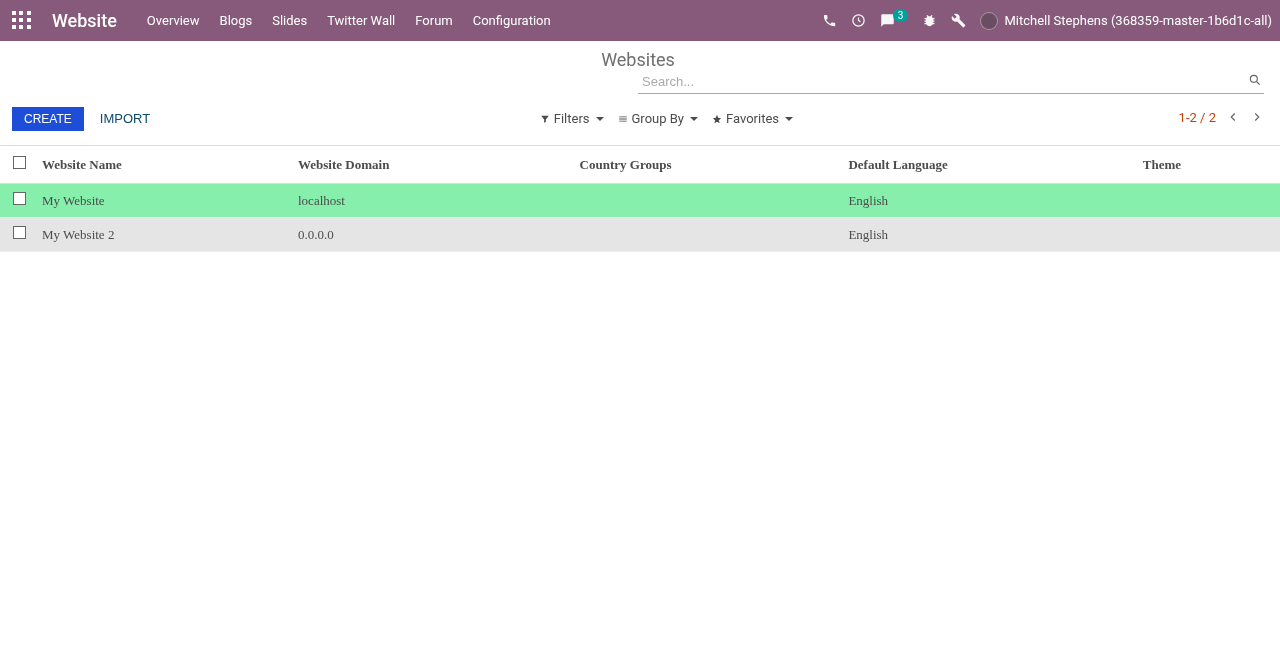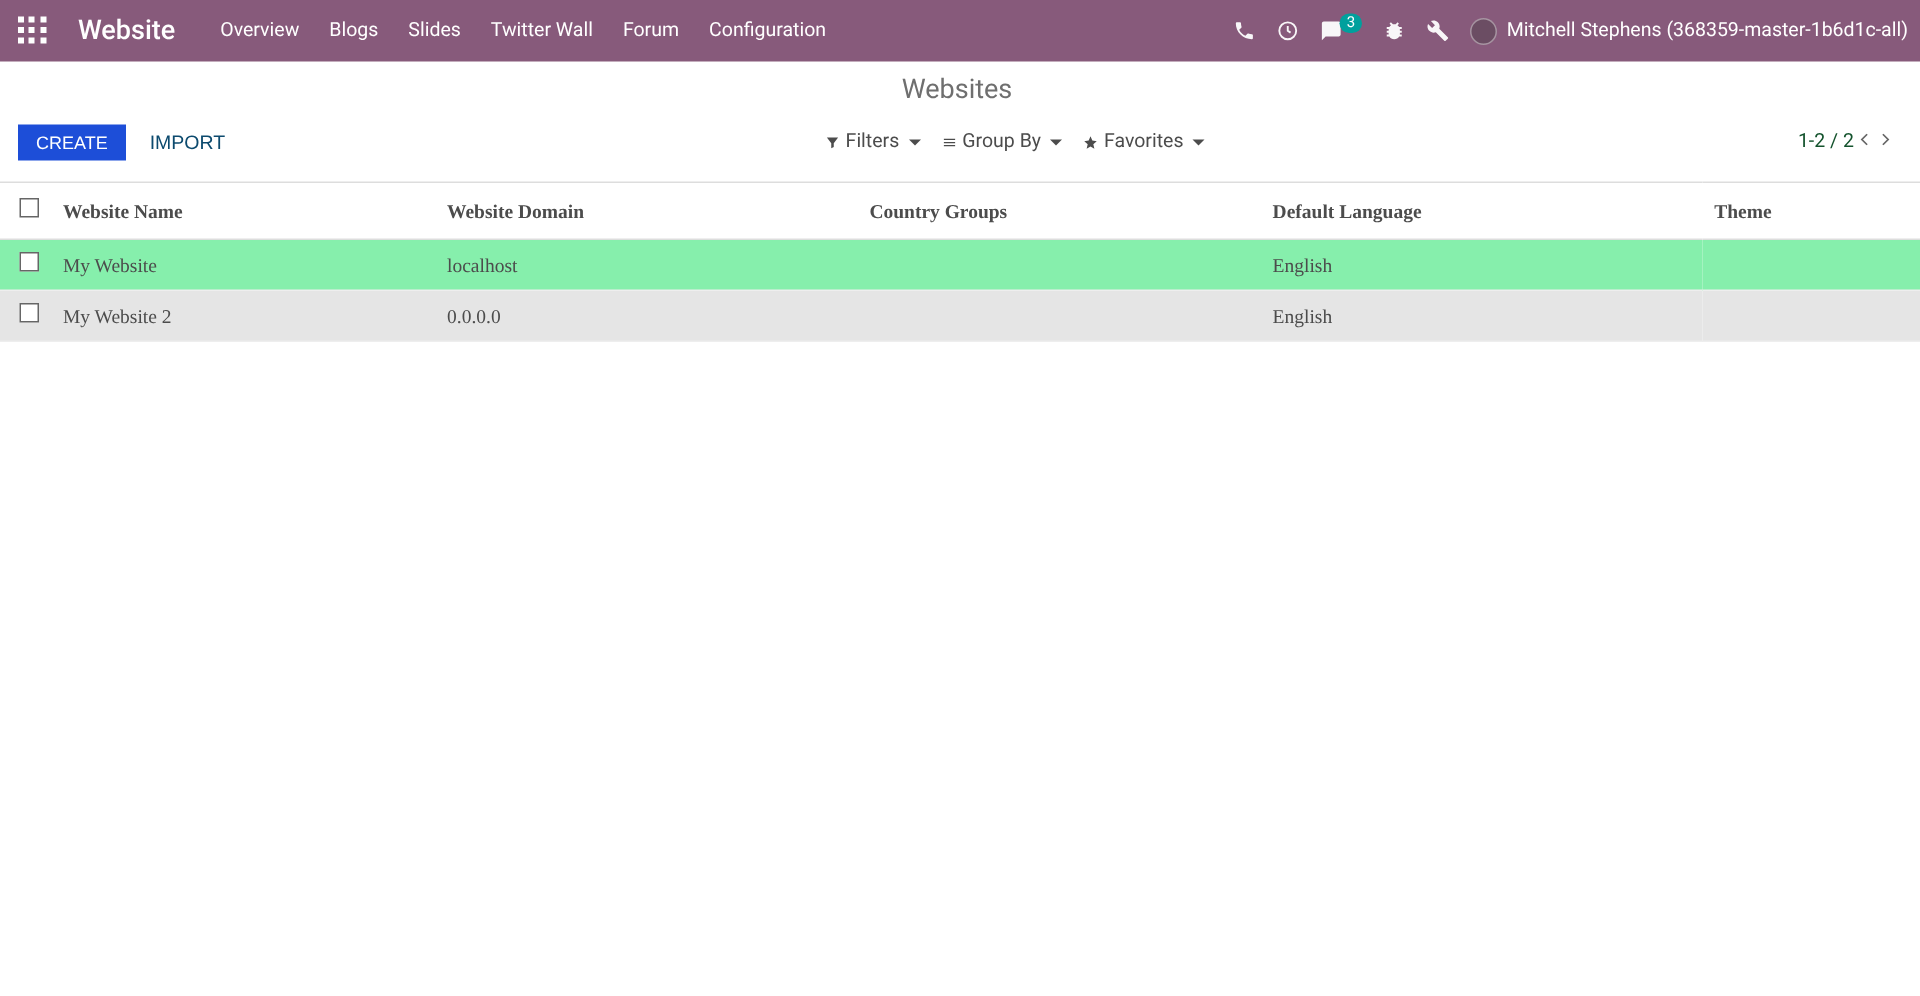--- a/index.html
+++ b/index.html
@@ -29,21 +29,21 @@
     .search-input::placeholder { color: #aaa; }
     .search-glass { position: absolute; right: 2px; top: 3px; width: 14px; height: 14px; }
     .search-glass svg { stroke: #666; fill: none; }
     
     .cp-bottom { display: flex; align-items: center; }
     .btn-create { background: #1d4ed8; color: #fff; border: none; padding: 5px 12px; font-size: 12px; font-weight: 500; cursor: pointer; margin-right: 12px; }
     .btn-import { color: #0c4a6e; border: none; background: transparent; padding: 5px 4px; font-size: 13px; font-weight: 500; cursor: pointer; }
     .sb { display: flex; align-items: center; gap: 4px; cursor: pointer; color: #4c4c4c; font-size: 13px; }
     .sb svg { width: 10px; height: 10px; fill: #4c4c4c; }
     .caret-down { border-left: 4px solid transparent; border-right: 4px solid transparent; border-top: 4px solid #4c4c4c; margin-left: 2px; }
-    .pager { margin-left: auto; display: flex; align-items: center; color: #14532d; font-size: 13px; }
+    .pager { margin-left: auto; display: flex; align-items: flex-start; gap: 10px; color: #c2410c; font-size: 13px; }
     .page-nav { cursor: pointer; }
     .page-nav svg { width: 14px; height: 14px; stroke: #666; fill: none; stroke-width: 2; }
     
     .table-wrap { width: 100%; }
     table { width: 100%; border-collapse: collapse; font-family: Liberation Serif, serif; }
     th { text-align: left; font-weight: 600; padding: 10px 8px; font-size: 13px; color: #4c4c4c; border-top: 1px solid #ddd; border-bottom: 1px solid #ddd; background: #fff; }
     th.cb, td.cb { width: 34px; text-align: center; padding-left: 12px; }
     td { padding: 8px; font-size: 13px; border-bottom: 1px solid #eee; }
     tr.data0 { background: #86efac; }
     tr.data1 { background: #e5e5e5; }
@@ -114,20 +114,29 @@
     <div class="user-wrap">
       <div class="avatar"></div>
       <span class="username">Mitchell Stephens (368359-master-1b6d1c-all)</span>
     </div>
   </div>
 </div>
 
 <div class="control-panel">
   <div class="cp-top">
     <div class="breadcrumb">Websites</div>
+    <div class="search-area">
+      <input class="search-input" placeholder="Search..." style="">
+      <span class="search-glass">
+        <svg viewBox="0 0 24 24">
+            <circle cx="10" cy="10" r="6" stroke-width="2"></circle>
+            <path d="M15 15l5 5" stroke-width="2"></path>
+          </svg>
+      </span>
+    </div>
   </div>
   <div class="cp-bottom">
     <button class="btn-create">CREATE</button>
     <button class="btn-import">IMPORT</button>
 
     <div style="margin-left:auto; display:flex; gap:14px; align-items:center; position:relative; left:0;">
       <div style="display:flex; gap:14px; align-items:center; margin-right:auto;">
         <div class="sb">
           <svg viewBox="0 0 24 24">
               <path d="M3 4h18l-7 9v6l-4 2v-8z"></path>

